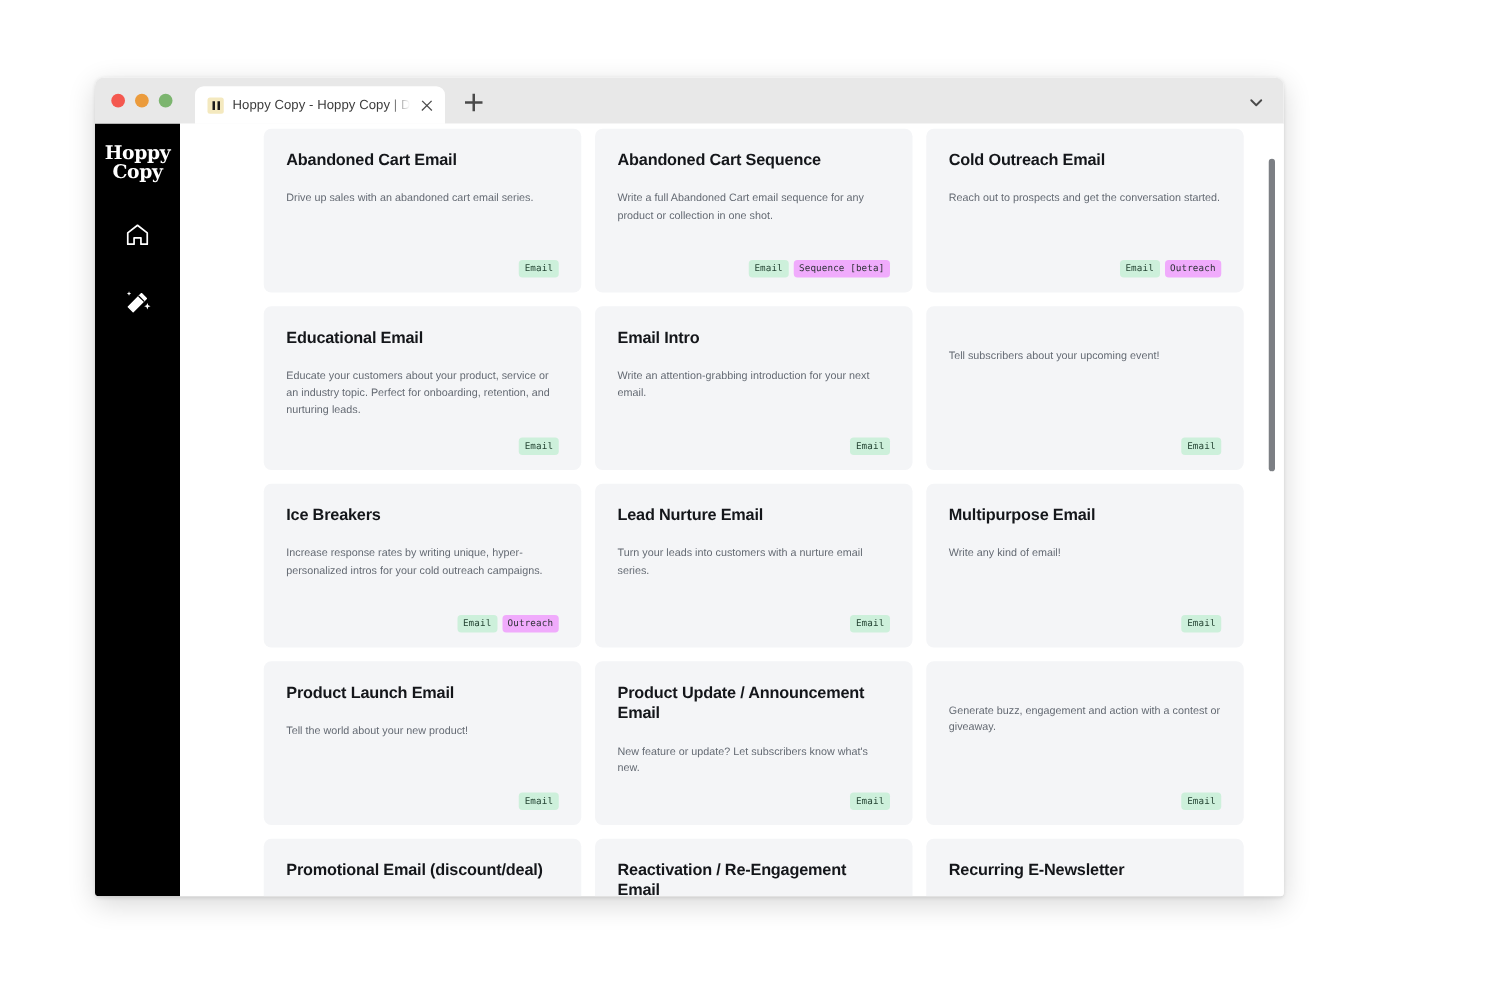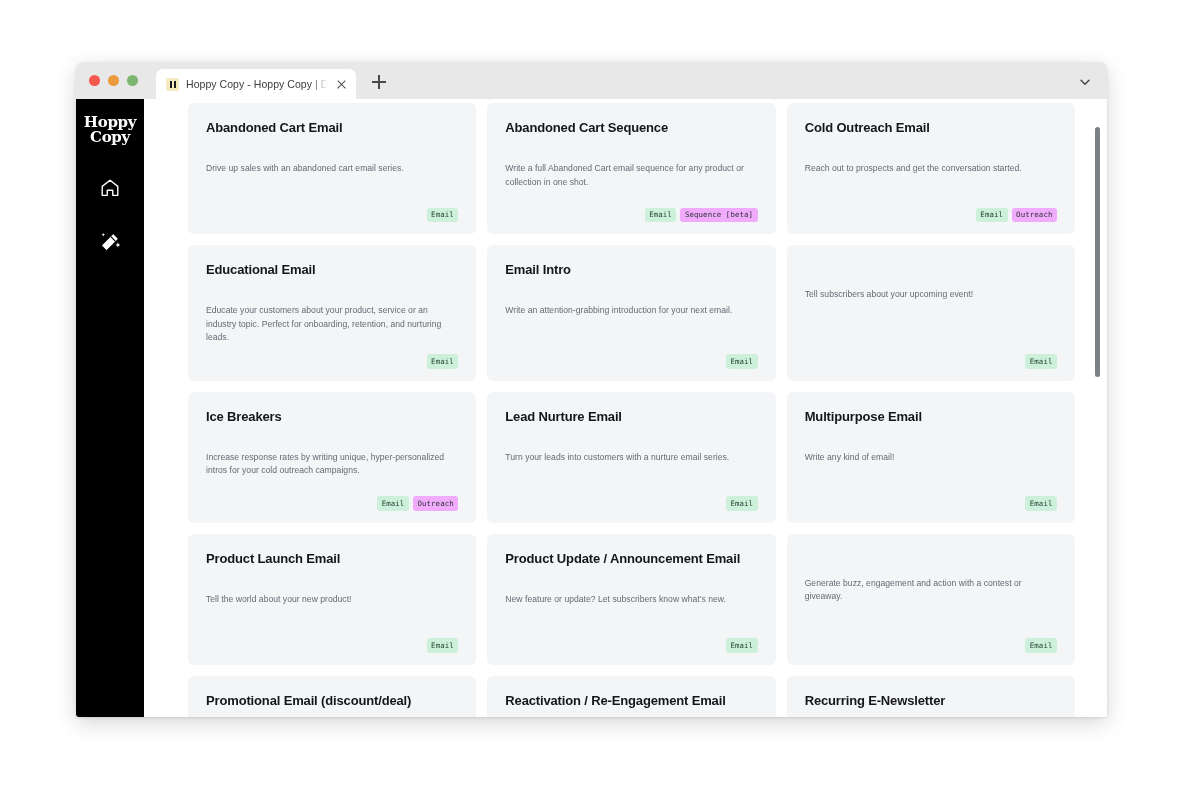--- a/index.html
+++ b/index.html
@@ -17,21 +17,21 @@
     width: 1200px;
     height: 800px;
     background: #ffffff;
   }
 
   
   .browser-window {
     position: absolute;
     left: 76px;
     top: 62px;
-    width: 1031px;
+    width: 951px;
     height: 655px;
     background: #ffffff;
     border-radius: 7px 7px 3px 3px;
     box-shadow: 0 6px 22px rgba(0,0,0,0.16), 0 1px 3px rgba(0,0,0,0.10);
     overflow: hidden;
   }
 
   
   .tab-bar {
     position: relative;
@@ -181,21 +181,21 @@
   
   .content {
     flex: 1 1 auto;
     position: relative;
     background: #ffffff;
     overflow: hidden;
   }
   .grid-scroll {
     position: absolute;
     inset: 0;
-    padding: 4px 32px 0 44px;
+    padding: 4px 32px 0 67px;
     overflow: hidden;
   }
   .grid {
     display: grid;
     grid-template-columns: repeat(3, 1fr);
     column-gap: 11px;
     row-gap: 11px;
     padding-top: 0;
   }
 
@@ -209,21 +209,21 @@
     cursor: pointer;
   }
   .card-title {
     font-size: 13px;
     font-weight: 700;
     color: #14161a;
     line-height: 1.25;
     letter-spacing: -0.15px;
   }
   .card-desc {
-    margin-top: 26px;
+    margin-top: 16px;
     font-size: 8.6px;
     color: #646a73;
     line-height: 1.55;
     letter-spacing: 0.02px;
   }
   .card-tags {
     margin-top: auto;
     display: flex;
     justify-content: flex-end;
     gap: 4px;

